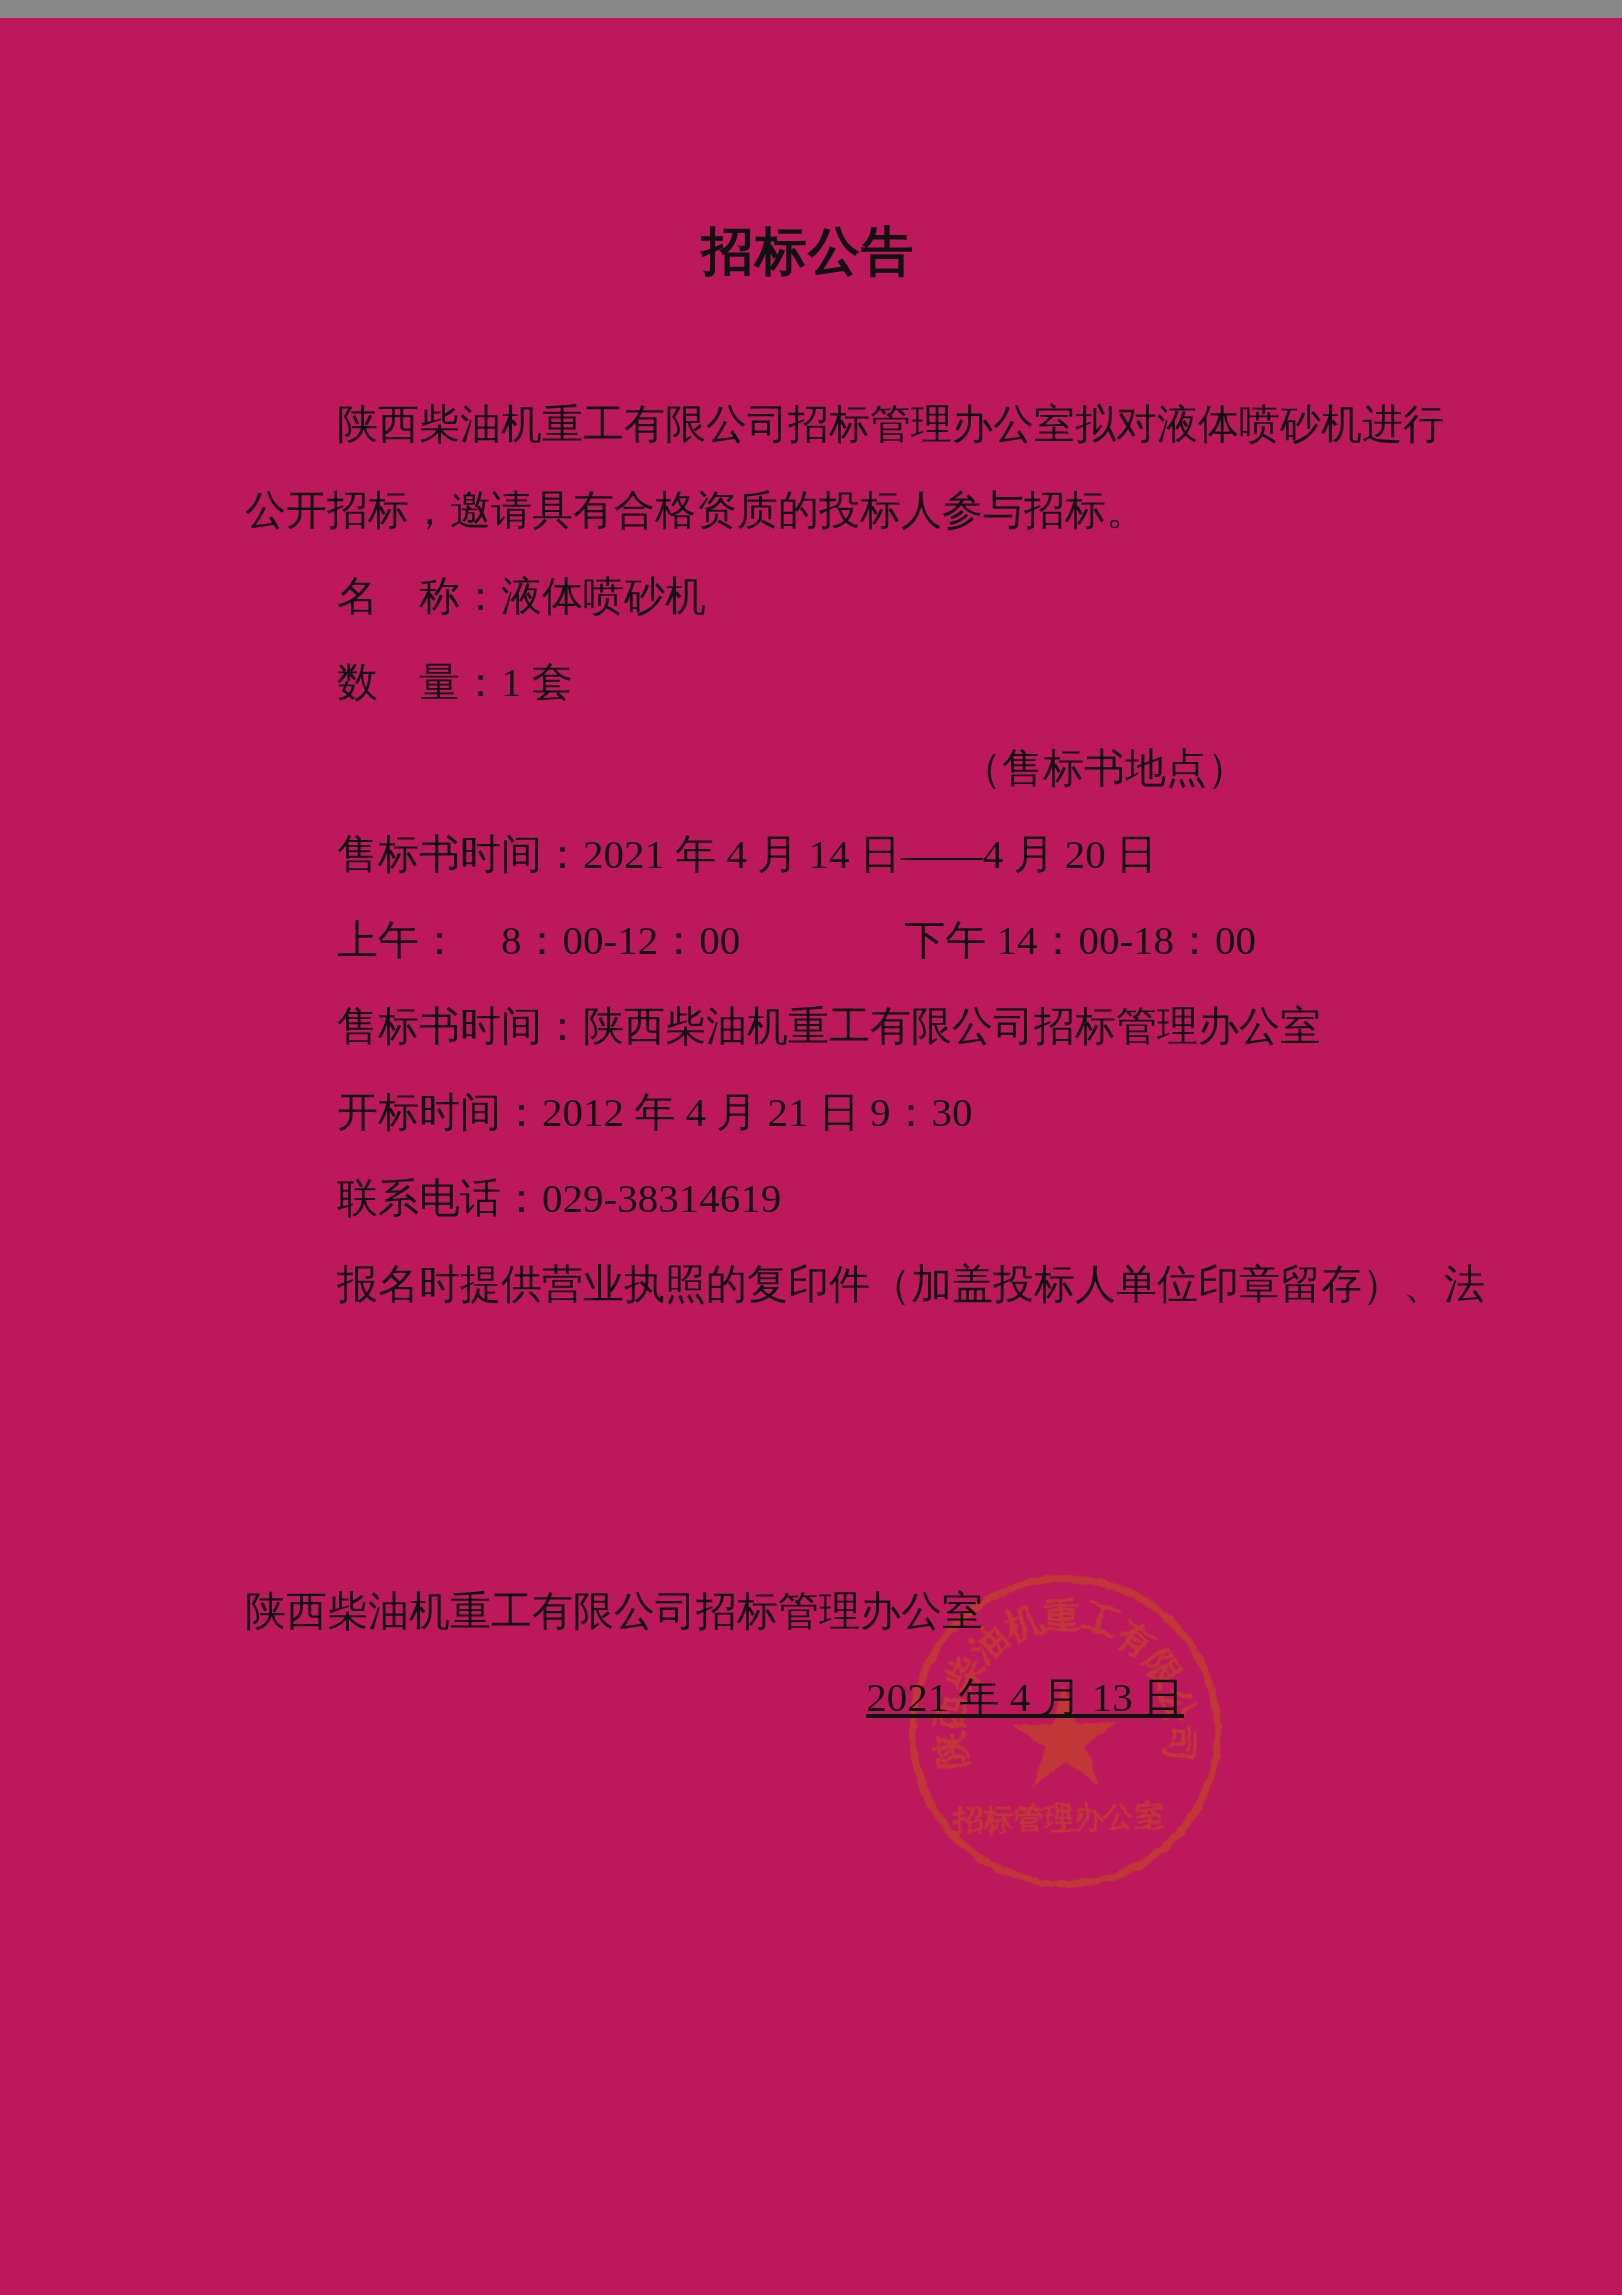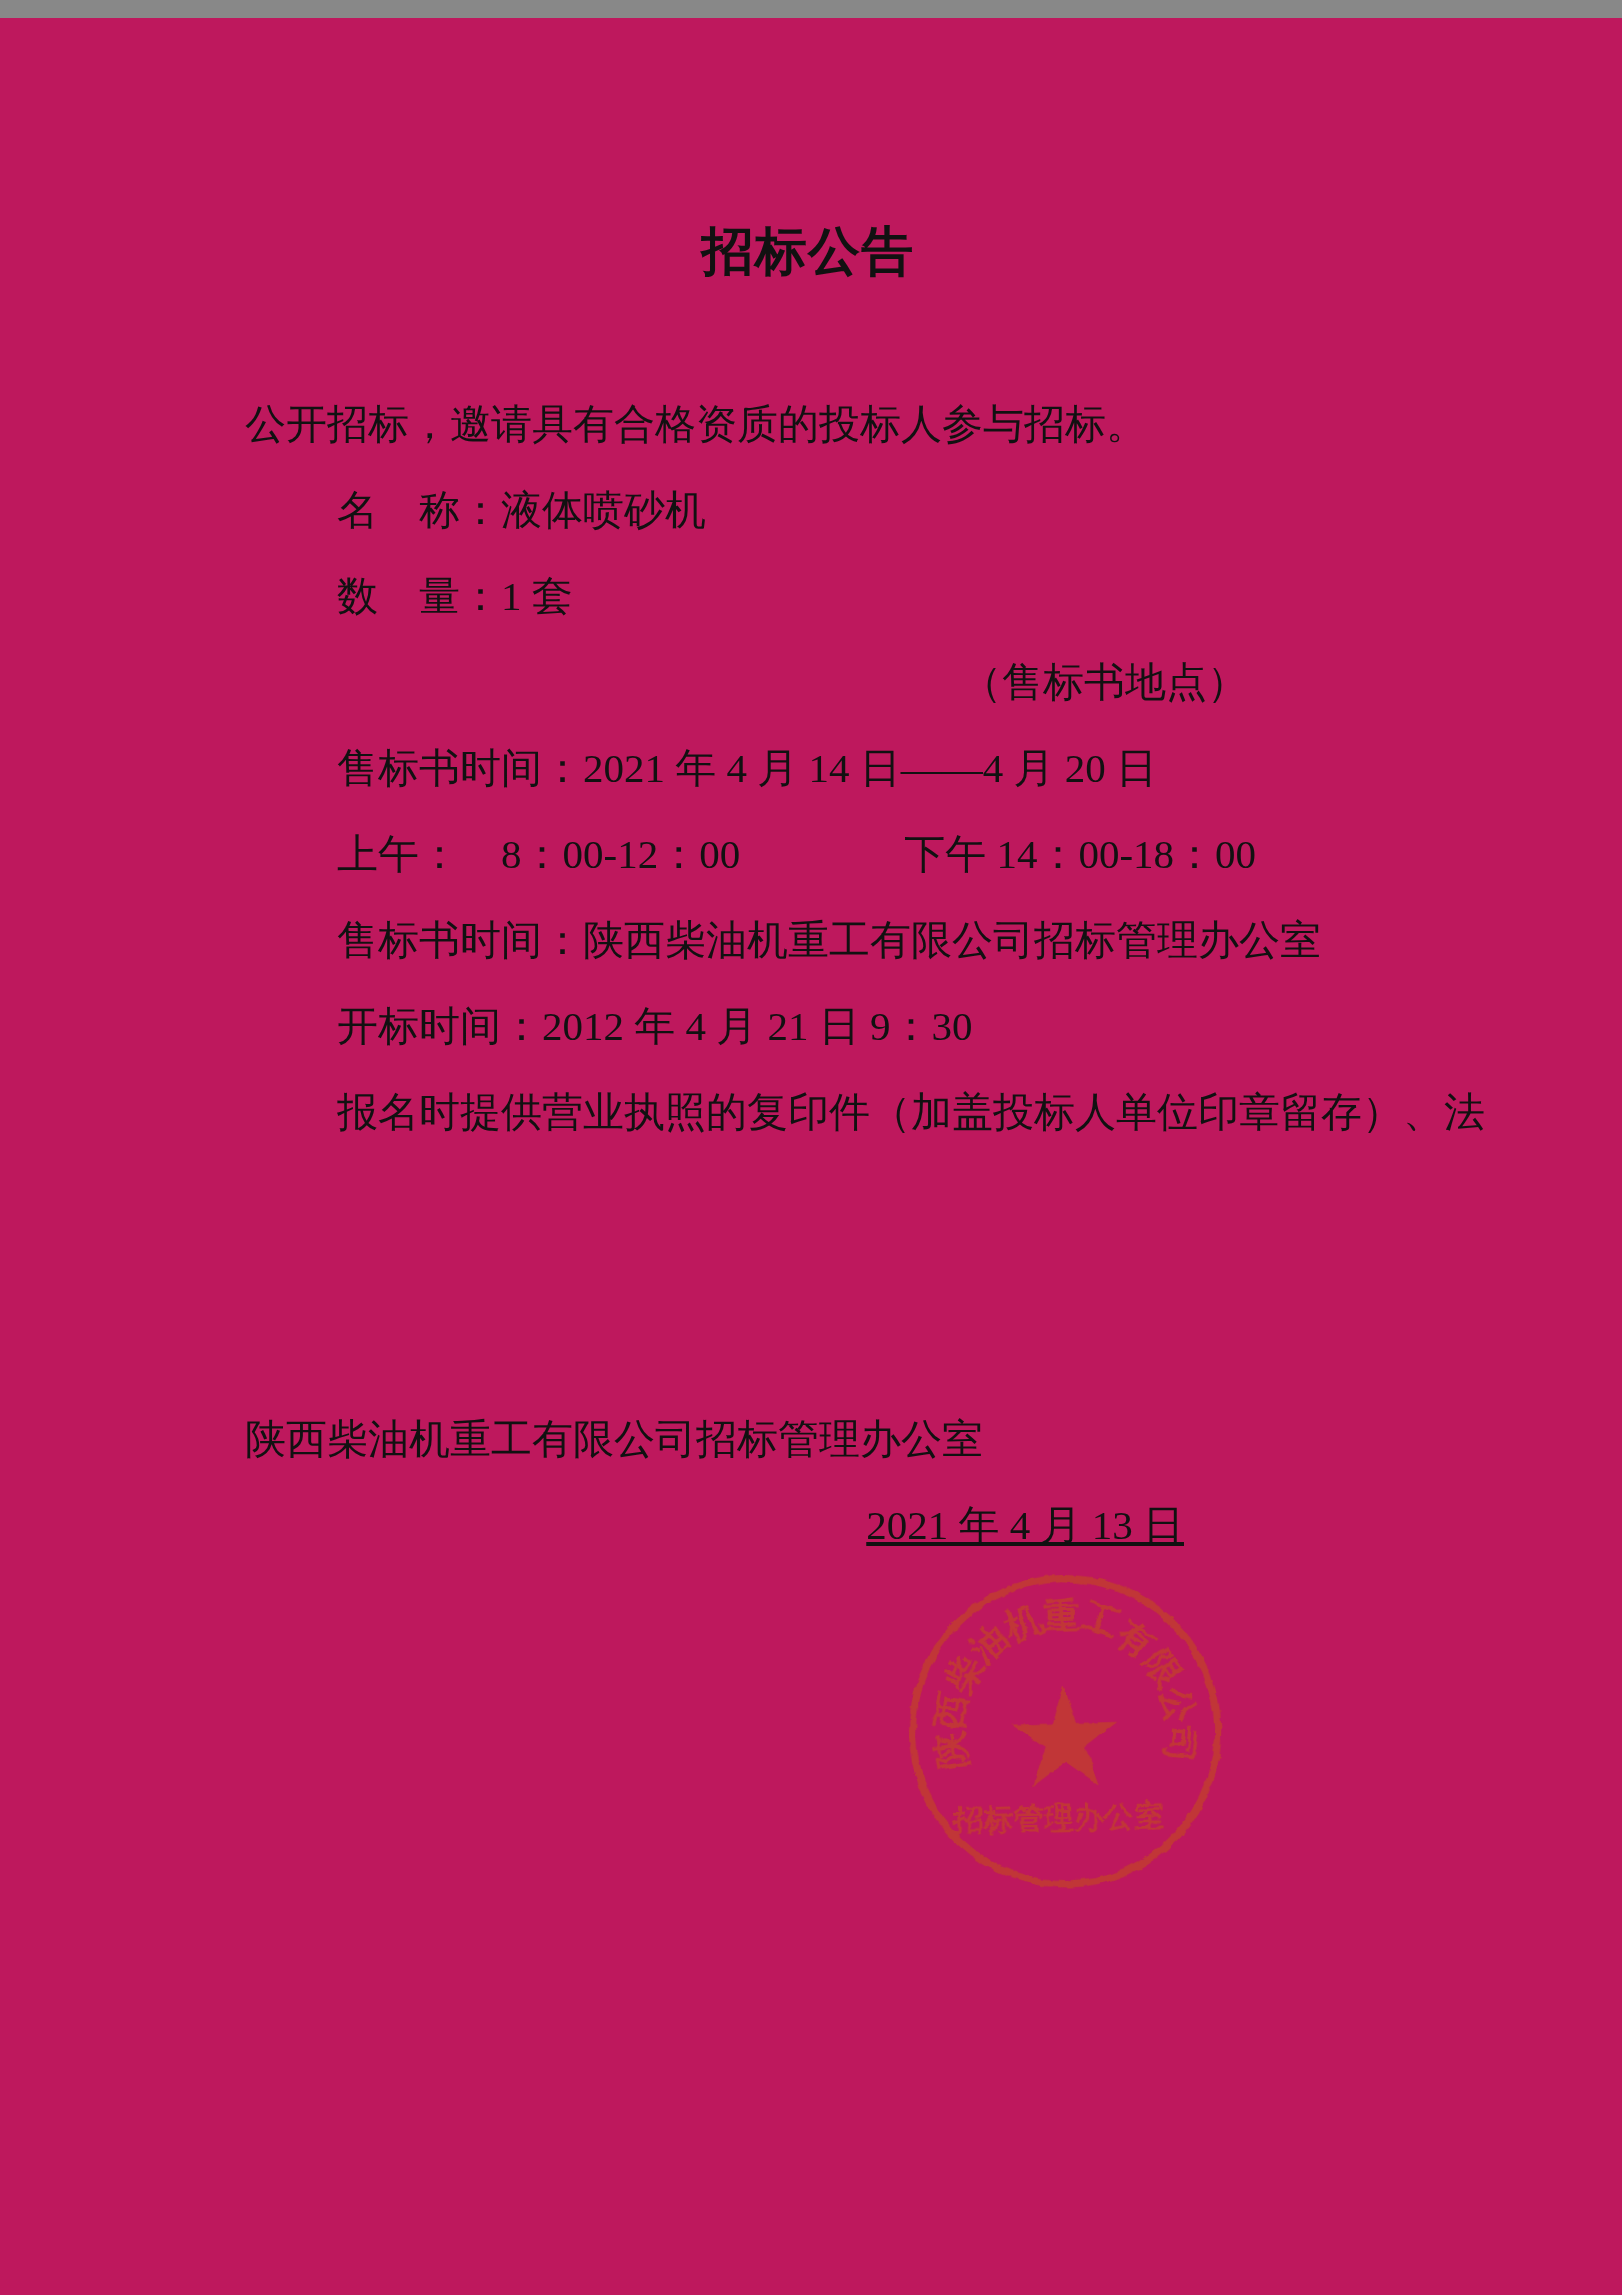--- a/index.html
+++ b/index.html
@@ -69,30 +69,32 @@
       </text>
       <text x="285" y="446" text-anchor="middle" font-size="46" font-weight="bold" font-family="Liberation Serif, DejaVu Serif, serif" fill="#c23b32">招标管理办公室</text>
     </g>
   </svg>
 
   <div class="doc">
     <div class="title-line">招标公告</div>
 
     <div class="blank"></div>
 
+    <div class="line indent">陕西柴油机重工有限公司招标管理办公室拟对液体喷砂机进行</div>
     <div class="line">公开招标，邀请具有合格资质的投标人参与招标。</div>
 
     <div class="line indent">名　称：液体喷砂机</div>
     <div class="line indent">数　量：1 套</div>
     <div class="line note">（售标书地点）</div>
 
     <div class="line indent">售标书时间：2021 年 4 月 14 日——4 月 20 日</div>
     <div class="line indent">上午：　8：00-12：00　　　　下午 14：00-18：00</div>
     <div class="line indent">售标书时间：陕西柴油机重工有限公司招标管理办公室</div>
     <div class="line indent">开标时间：2012 年 4 月 21 日 9：30</div>
+    <div class="line indent">联系电话：029-38314619</div>
 
     <div class="line indent">报名时提供营业执照的复印件（加盖投标人单位印章留存）、法</div>
 
     <div class="blank"></div>
     <div class="blank"></div>
     <div class="blank"></div>
 
     <div class="sig-block">
       <div class="line sig-line">陕西柴油机重工有限公司招标管理办公室</div>
       <div class="line date-line">2021 年 4 月 13 日</div>

